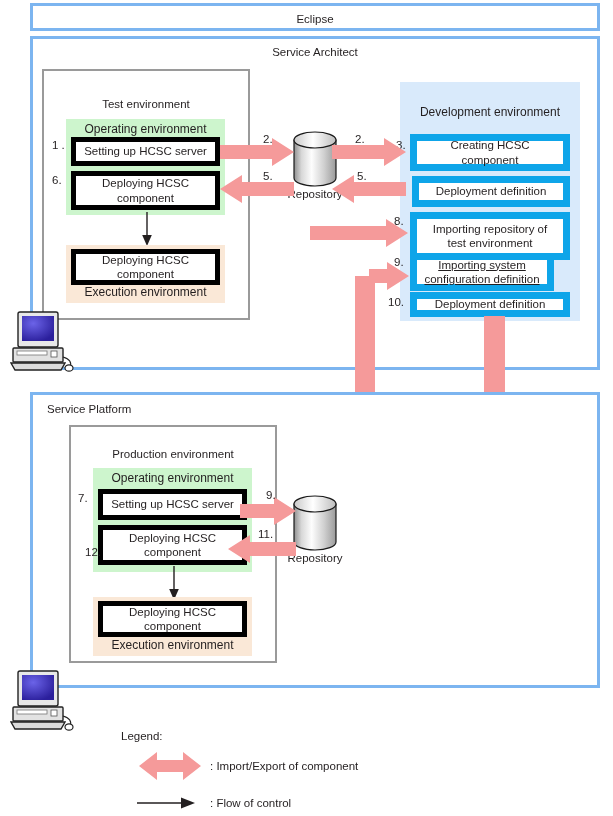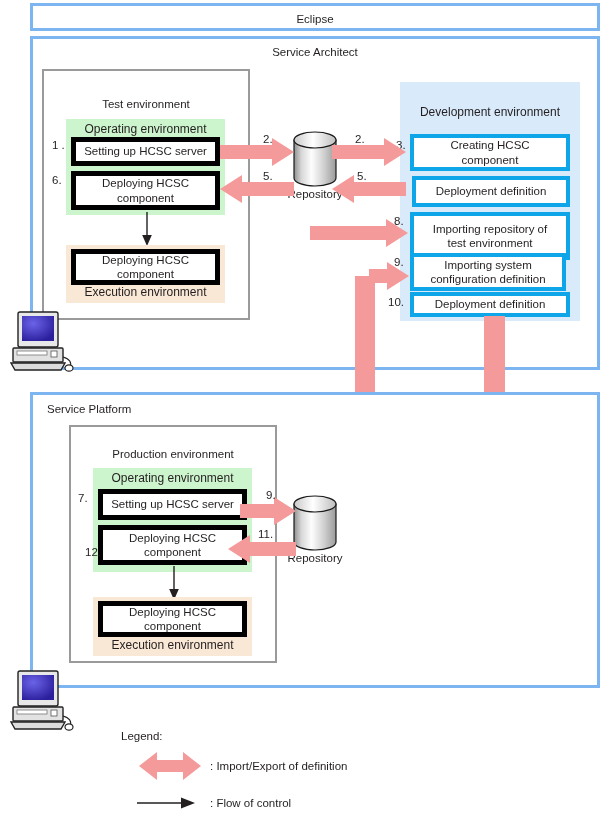--- a/index.html
+++ b/index.html
@@ -33,21 +33,21 @@
     position:absolute;left:0;right:0;text-align:center;font-size:12px;color:#231f20;
   }
   .band-blue{background:#d9eafb;}
 
   
   .taskbox{
     background:#ffffff;border:5px solid #000000;
     display:flex;align-items:center;justify-content:center;
     text-align:center;font-size:11.5px;line-height:1.25;color:#231f20;
   }
-  .taskbox.bordered{border:4px solid #0ea5e9;}
+  .taskbox.bordered{border:7px solid #0ea5e9;}
 
   
   .stepnum{
     position:absolute;font-size:11.5px;color:#231f20;white-space:nowrap;
   }
 
   
   .cyl-wrap{position:absolute;}
   .cyl-label{
     position:absolute;left:-14px;right:-14px;text-align:center;
@@ -127,21 +127,21 @@
 component</div>
 <div class="stepnum" style="left:396px;top:139px;">3.</div>
 
 <div class="abs taskbox bordered" style="left:412px;top:176px;width:158px;height:31px;">Deployment definition</div>
 <div class="stepnum" style="left:391px;top:180px;">4 .</div>
 
 <div class="abs taskbox bordered" style="left:410px;top:212px;width:160px;height:48px;white-space:pre-line;">Importing repository of
 test environment</div>
 <div class="stepnum" style="left:394px;top:215px;">8.</div>
 
-<div class="abs taskbox bordered" style="left:410px;top:253px;width:156px;height:38px;white-space:pre-line;">Importing system
+<div class="abs taskbox bordered" style="left:410px;top:253px;width:144px;height:38px;white-space:pre-line;text-decoration:underline;">Importing system
 configuration definition</div>
 <div class="stepnum" style="left:394px;top:256px;">9.</div>
 
 <div class="abs taskbox bordered" style="left:410px;top:292px;width:160px;height:25px;">Deployment definition</div>
 <div class="stepnum" style="left:388px;top:296px;">10.</div>
 
 <svg class="abs" style="left:220px;top:138px;width:74px;height:28px;" viewBox="0 0 74 28">
   <polygon class="pinkfill" points="0,7 52,7 52,0 74,14 52,28 52,21 0,21"></polygon>
 </svg>
 <div class="stepnum" style="left:263px;top:133px;">2.</div>
@@ -274,19 +274,19 @@
   <path d="M4,54 L58,54 L54,61 L8,61 Z" fill="#dcdcdc" stroke="#222" stroke-width="1.4"></path>
   <path d="M56,48 q10,3 7,10" fill="none" stroke="#222" stroke-width="1.2"></path>
   <ellipse cx="62" cy="59" rx="4" ry="3.2" fill="#fff" stroke="#222" stroke-width="1.2"></ellipse>
 </svg>
 
 <div class="legend-label" style="left:121px;top:730px;">Legend:</div>
 
 <svg class="abs" style="left:139px;top:752px;width:62px;height:28px;" viewBox="0 0 62 28">
   <polygon class="pinkfill" points="0,14 18,0 18,8 44,8 44,0 62,14 44,28 44,20 18,20 18,28"></polygon>
 </svg>
-<div class="legend-text" style="left:210px;top:760px;">: Import/Export of definition</div>
+<div class="legend-text" style="left:210px;top:760px;">: Import/Export of component</div>
 
 <svg class="abs" style="left:137px;top:796px;width:62px;height:14px;" viewBox="0 0 62 14">
   <line x1="0" y1="7" x2="46" y2="7" stroke="#231f20" stroke-width="1.6"></line>
   <polygon points="58,7 44,1.5 44,12.5" fill="#231f20"></polygon>
 </svg>
 <div class="legend-text" style="left:210px;top:797px;">: Flow of control</div>
 
 </body></html>

